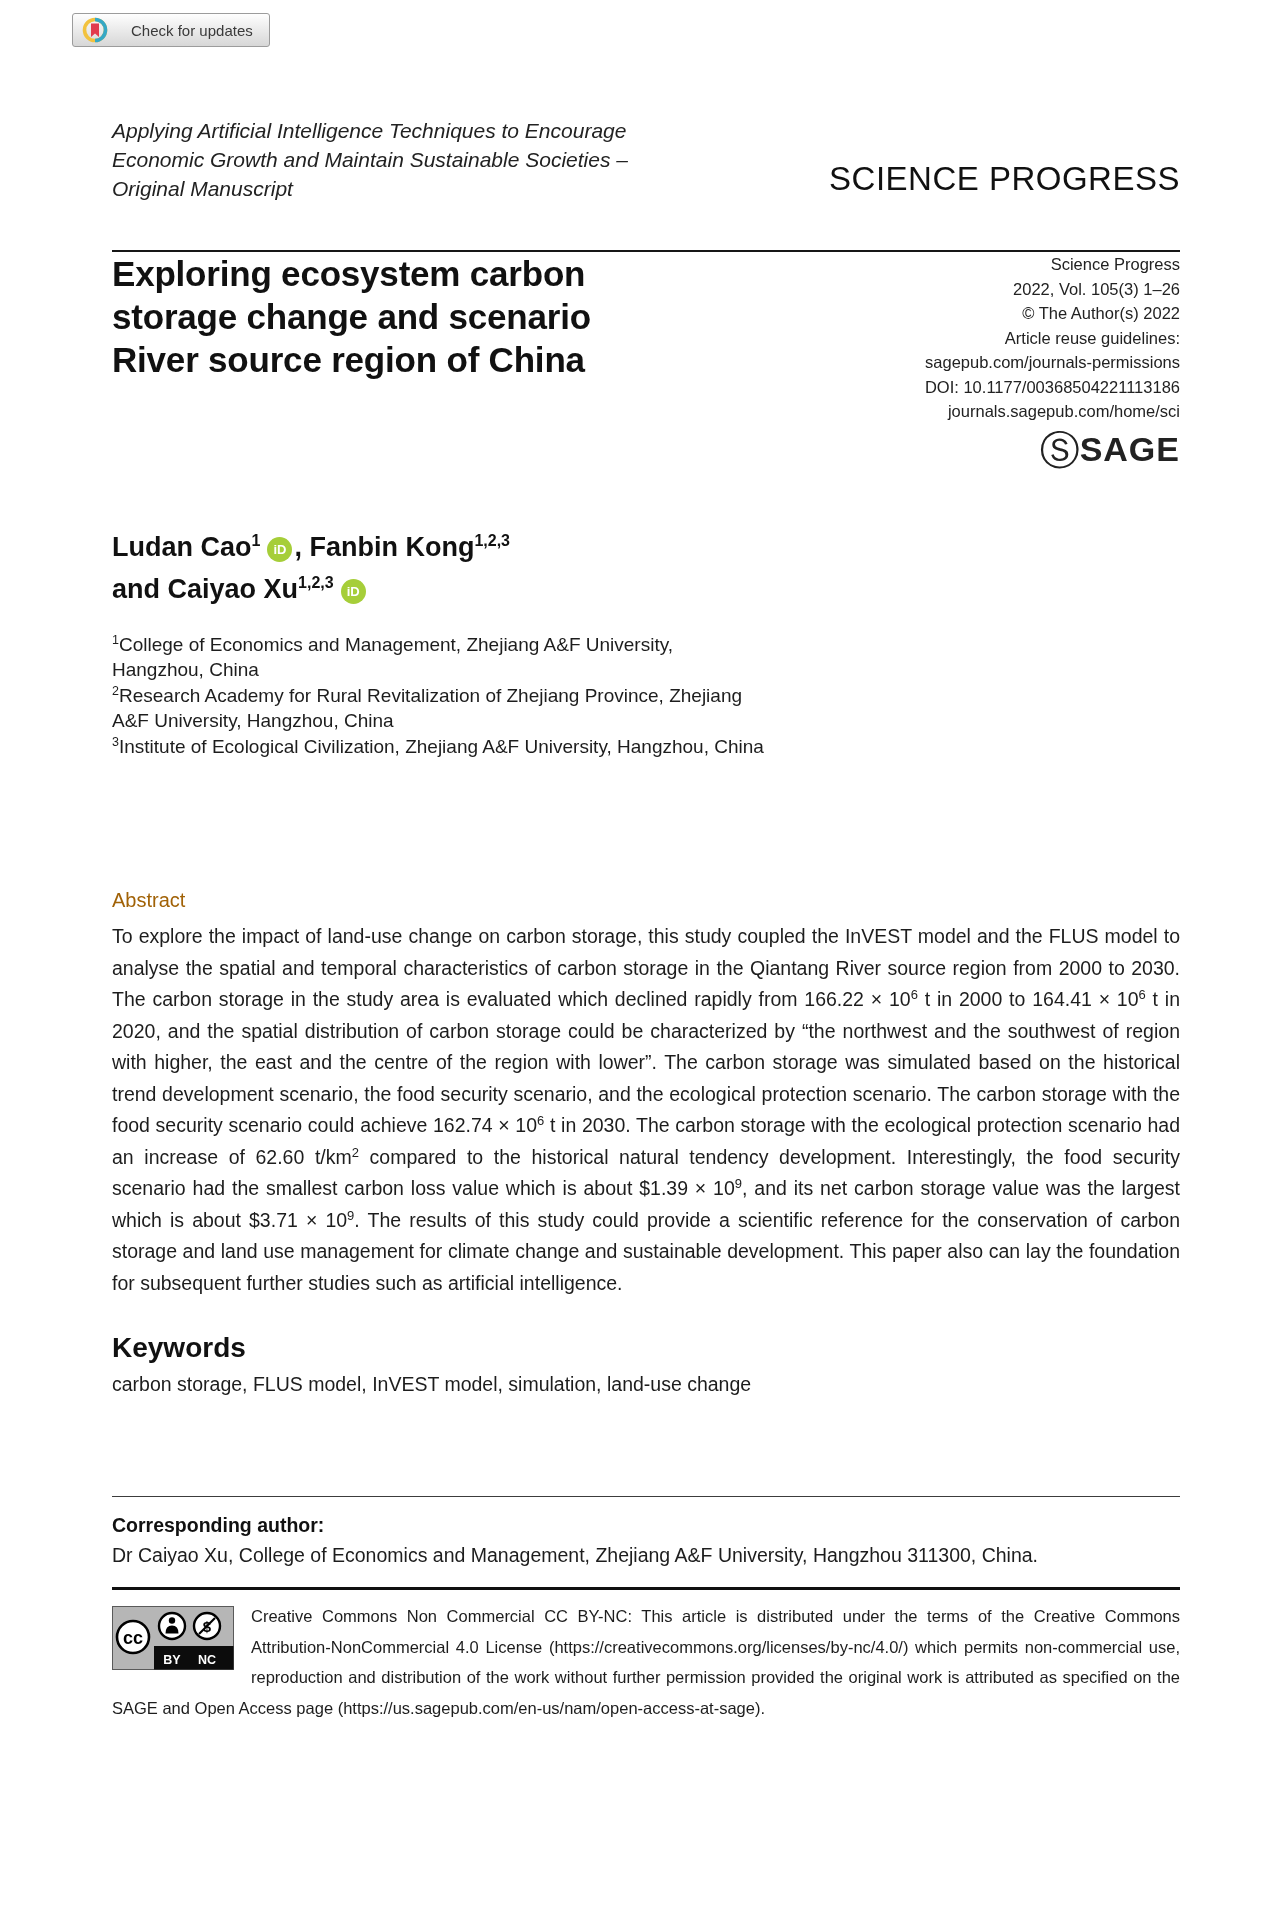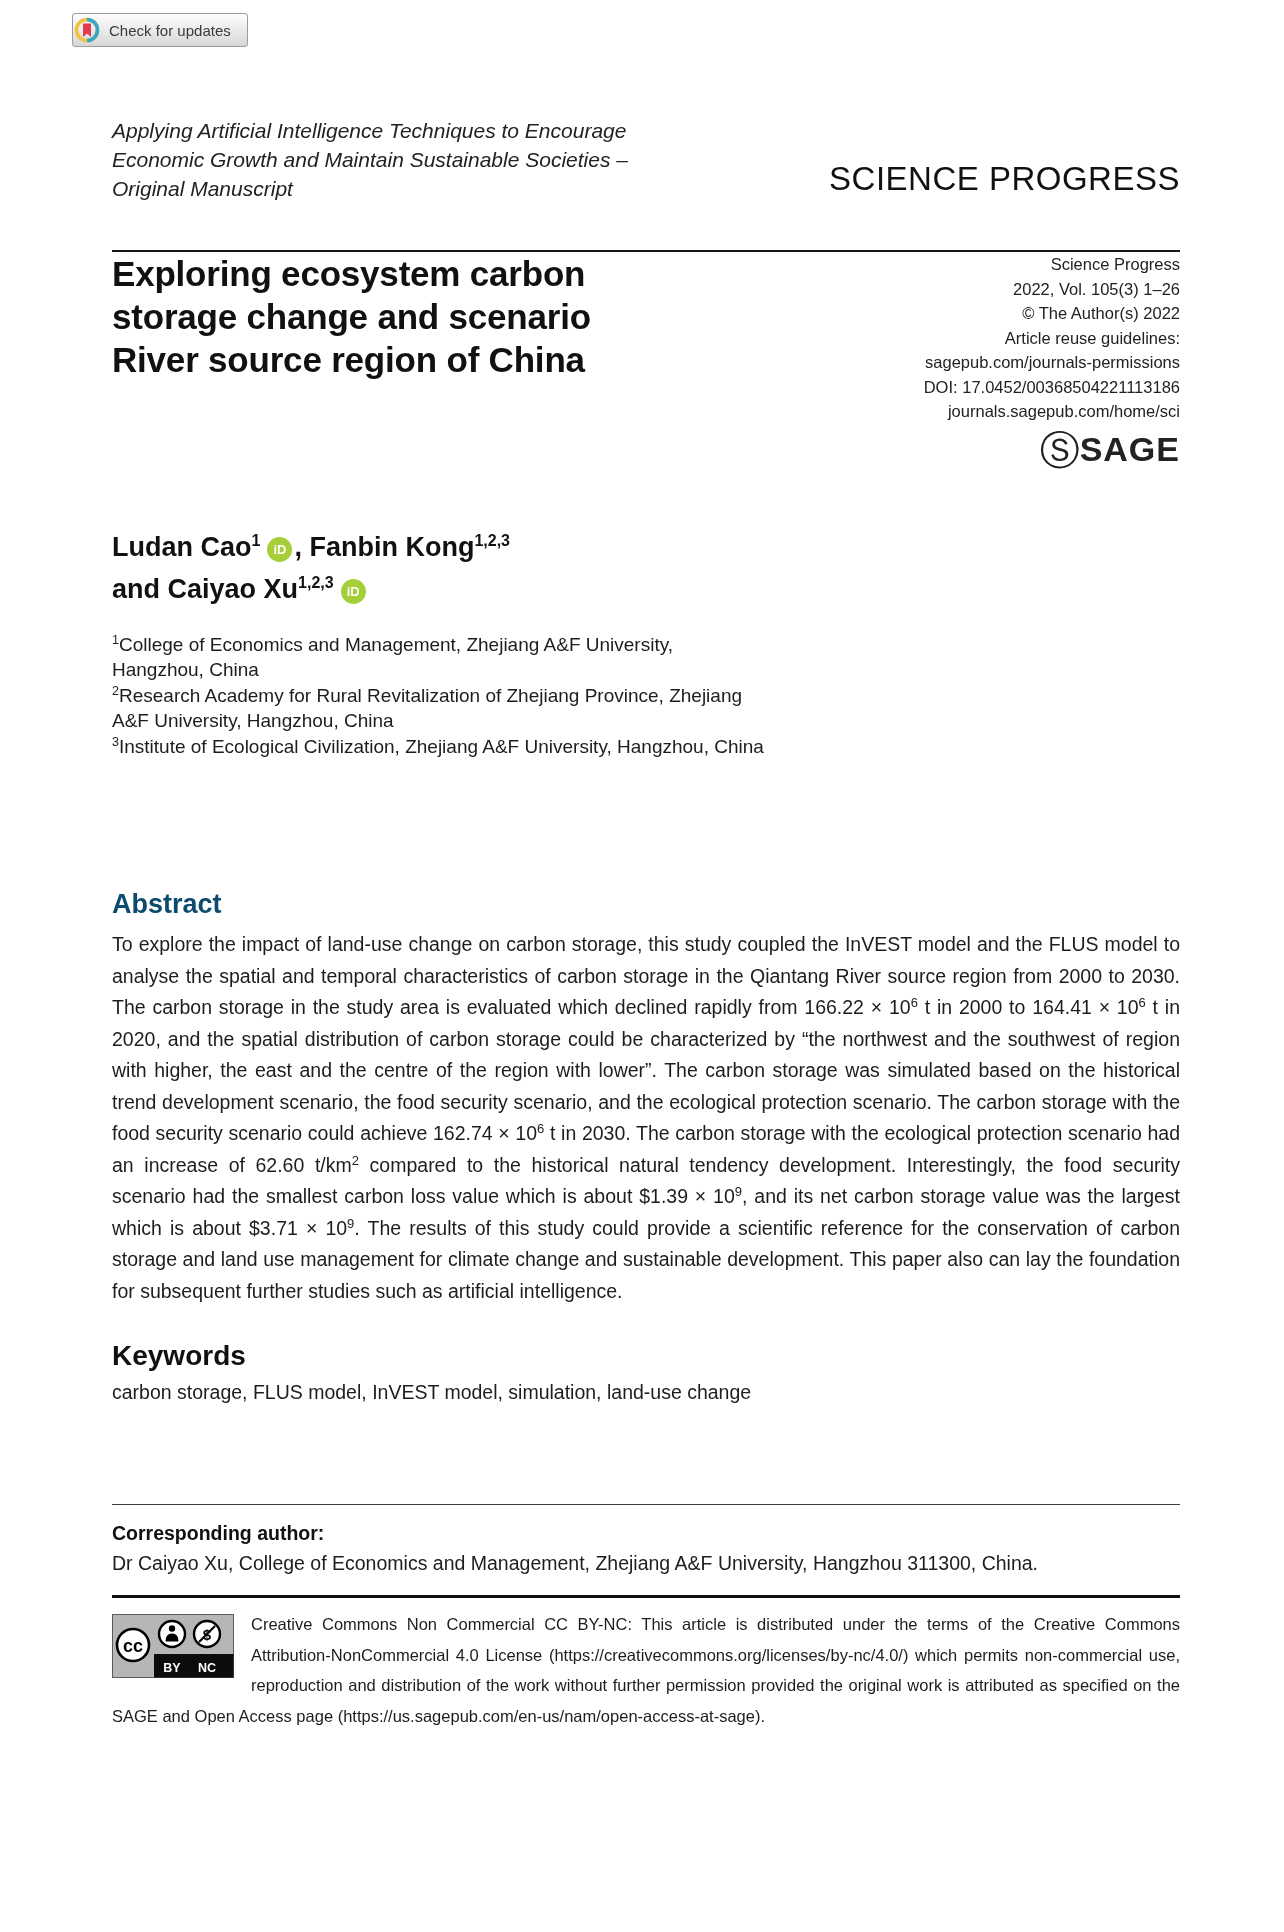--- a/index.html
+++ b/index.html
@@ -4,22 +4,22 @@
 <style>
   html,body { margin:0; padding:0; }
   body {
     width:1284px; height:1932px; position:relative;
     background:#ffffff; color:#1b1b1b;
     font-family:"Liberation Sans", sans-serif;
     overflow:hidden;
   }
   .update-badge {
     position:absolute; left:72px; top:13px;
-    display:inline-flex; align-items:center; gap:9px;
-    padding:3px 16px 3px 1px;
+    display:inline-flex; align-items:center; gap:23px;
+    padding:3px 16px 3px 9px;
     background:linear-gradient(#fefefe,#d7d7d7);
     border:1px solid #9c9c9c; border-radius:3px;
     font-size:15px; color:#3a3a3a; cursor:pointer;
   }
   .content { position:absolute; left:112px; top:16px; width:1068px; }
   .header-row { position:relative; margin-top:100px; }
   .series-line { font-style:italic; font-size:21px; line-height:29px; color:#222; }
   .journal-name {
     position:absolute; right:0; top:44px;
     font-size:33px; letter-spacing:0.5px; color:#111; font-weight:400;
@@ -38,21 +38,21 @@
   .authors { margin-top:56px; font-size:27px; font-weight:bold; line-height:42px; color:#111; }
   .authors sup { font-size:16px; line-height:0; }
   .orcid {
     display:inline-block; width:25px; height:25px; border-radius:50%;
     background:#a6ce39; color:#fff; font-size:13px; font-weight:bold;
     text-align:center; line-height:25px; vertical-align:2px; margin:0 2px 0 7px;
     cursor:pointer;
   }
   .affiliations { margin-top:22px; font-size:19px; line-height:25.5px; max-width:655px; color:#1d1d1d; }
   .affiliations sup { font-size:12.5px; line-height:0; }
-  .abstract-heading { margin-top:130px; font-size:27px; font-weight:bold; color:#0c4a6e; }
+  .abstract-heading { margin-top:130px; font-size:20px; font-weight:normal; color:#a16207; }
   .abstract-text { margin-top:9px; font-size:19.5px; line-height:31.5px; text-align:justify; color:#1d1d1d; }
   .abstract-text sup { font-size:13px; line-height:0; }
   .keywords-heading { margin-top:33px; font-size:28px; font-weight:bold; color:#111; }
   .keywords-text { margin-top:9px; font-size:19.5px; color:#1d1d1d; }
   .rule-2 { height:1px; background:#3c3c3c; margin-top:100px; }
   .corresponding-heading { margin-top:17px; font-size:19.5px; font-weight:bold; color:#111; }
   .corresponding-text { margin-top:3px; font-size:19.5px; line-height:30px; color:#1d1d1d; }
   .rule-3 { height:3px; background:#101010; margin-top:17px; }
   .footer-license { margin-top:11px; font-size:16.5px; line-height:30.5px; text-align:justify; color:#1d1d1d; }
   .cc-badge { float:left; margin:5px 17px 4px 0; }
@@ -88,21 +88,21 @@
       <div>Exploring ecosystem carbon</div>
       <div>storage change and scenario</div>
       <div>River source region of China</div>
     </h1>
     <div class="journal-info">
       <div>Science Progress</div>
       <div>2022, Vol. 105(3) 1–26</div>
       <div>© The Author(s) 2022</div>
       <div>Article reuse guidelines:</div>
       <div class="j-link">sagepub.com/journals-permissions</div>
-      <div>DOI: 17.0452/00368504221113186</div>
+      <div>DOI: 10.1177/00368504221113186</div>
       <div class="j-link">journals.sagepub.com/home/sci</div>
       <div class="sage-logo">
         <span class="sage-mark">Ⓢ</span>
           <span class="sage-word">SAGE</span>
       </div>
     </div>
   </div>
 
   <div class="authors">
     <div><span>Ludan Cao</span><sup>1</sup><span class="orcid">iD</span><span>, </span><span>Fanbin Kong</span><sup>1,2,3</sup></div>

